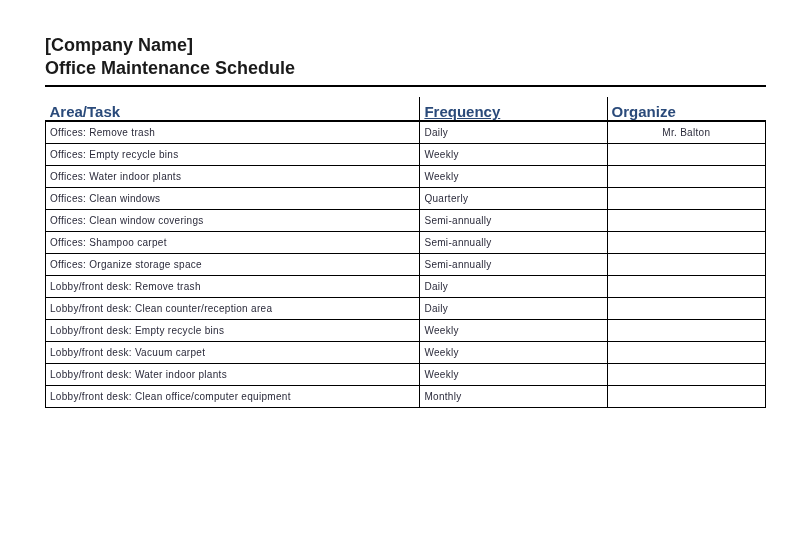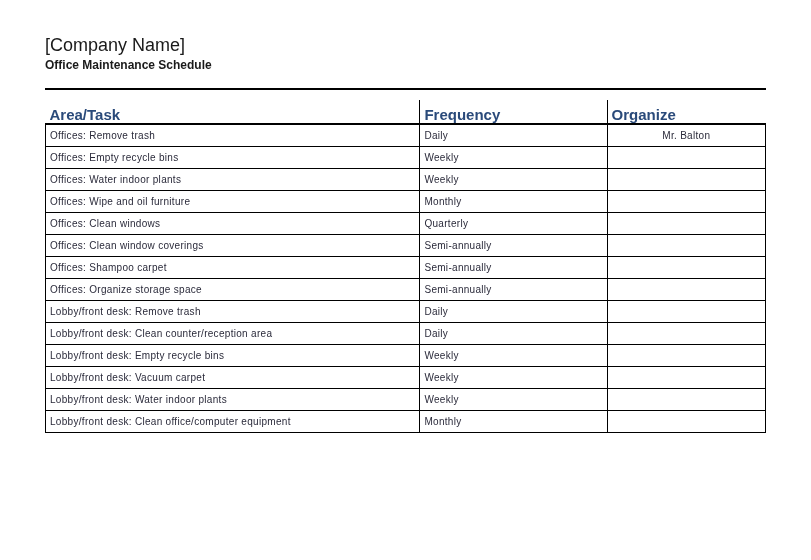--- a/index.html
+++ b/index.html
@@ -9,29 +9,29 @@
     }
     body {
       width: 811px;
       height: 560px;
       background: #ffffff;
       font-family: "Segoe UI", Tahoma, Geneva, sans-serif;
       padding: 35px 45px;
     }
     .company-name {
       font-size: 18px;
-      font-weight: normal;
+      font-weight: bold;
       color: #1a1a1a;
       margin-bottom: 2px;
     }
     .doc-title {
-      font-size: 12px;
+      font-size: 18px;
       font-weight: bold;
       color: #1a1a1a;
-      margin-bottom: 16px;
+      margin-bottom: 6px;
     }
     .title-divider {
       border: none;
       border-top: 2px solid #000;
       margin-bottom: 10px;
     }
     table {
       width: 100%;
       border-collapse: collapse;
     }
@@ -70,21 +70,21 @@
     }
     tbody tr td:nth-child(2) {
       width: 26%;
     }
     tbody tr td:last-child {
       border-right: 1px solid #000;
       width: 22%;
       text-align: center;
     }
     .col-area { width: 52%; }
-    .col-freq { width: 26%; }
+    .col-freq { width: 26%; text-decoration: underline; }
     .col-sched { width: 22%; }
   </style>
 </head>
 <body>
 
 <div class="company-name">[Company Name]</div>
 <div class="doc-title">Office Maintenance Schedule</div>
 <hr class="title-divider">
 
 <table>
@@ -102,25 +102,20 @@
         <td>Mr. Balton</td>
       </tr>
       <tr>
         <td>Offices: Empty recycle bins</td>
         <td>Weekly</td>
         <td></td>
       </tr>
       <tr>
         <td>Offices: Water indoor plants</td>
         <td>Weekly</td>
-        <td></td>
-      </tr>
-      <tr>
-        <td>Offices: Wipe and oil furniture</td>
-        <td>Monthly</td>
         <td></td>
       </tr>
       <tr>
         <td>Offices: Clean windows</td>
         <td>Quarterly</td>
         <td></td>
       </tr>
       <tr>
         <td>Offices: Clean window coverings</td>
         <td>Semi-annually</td>

